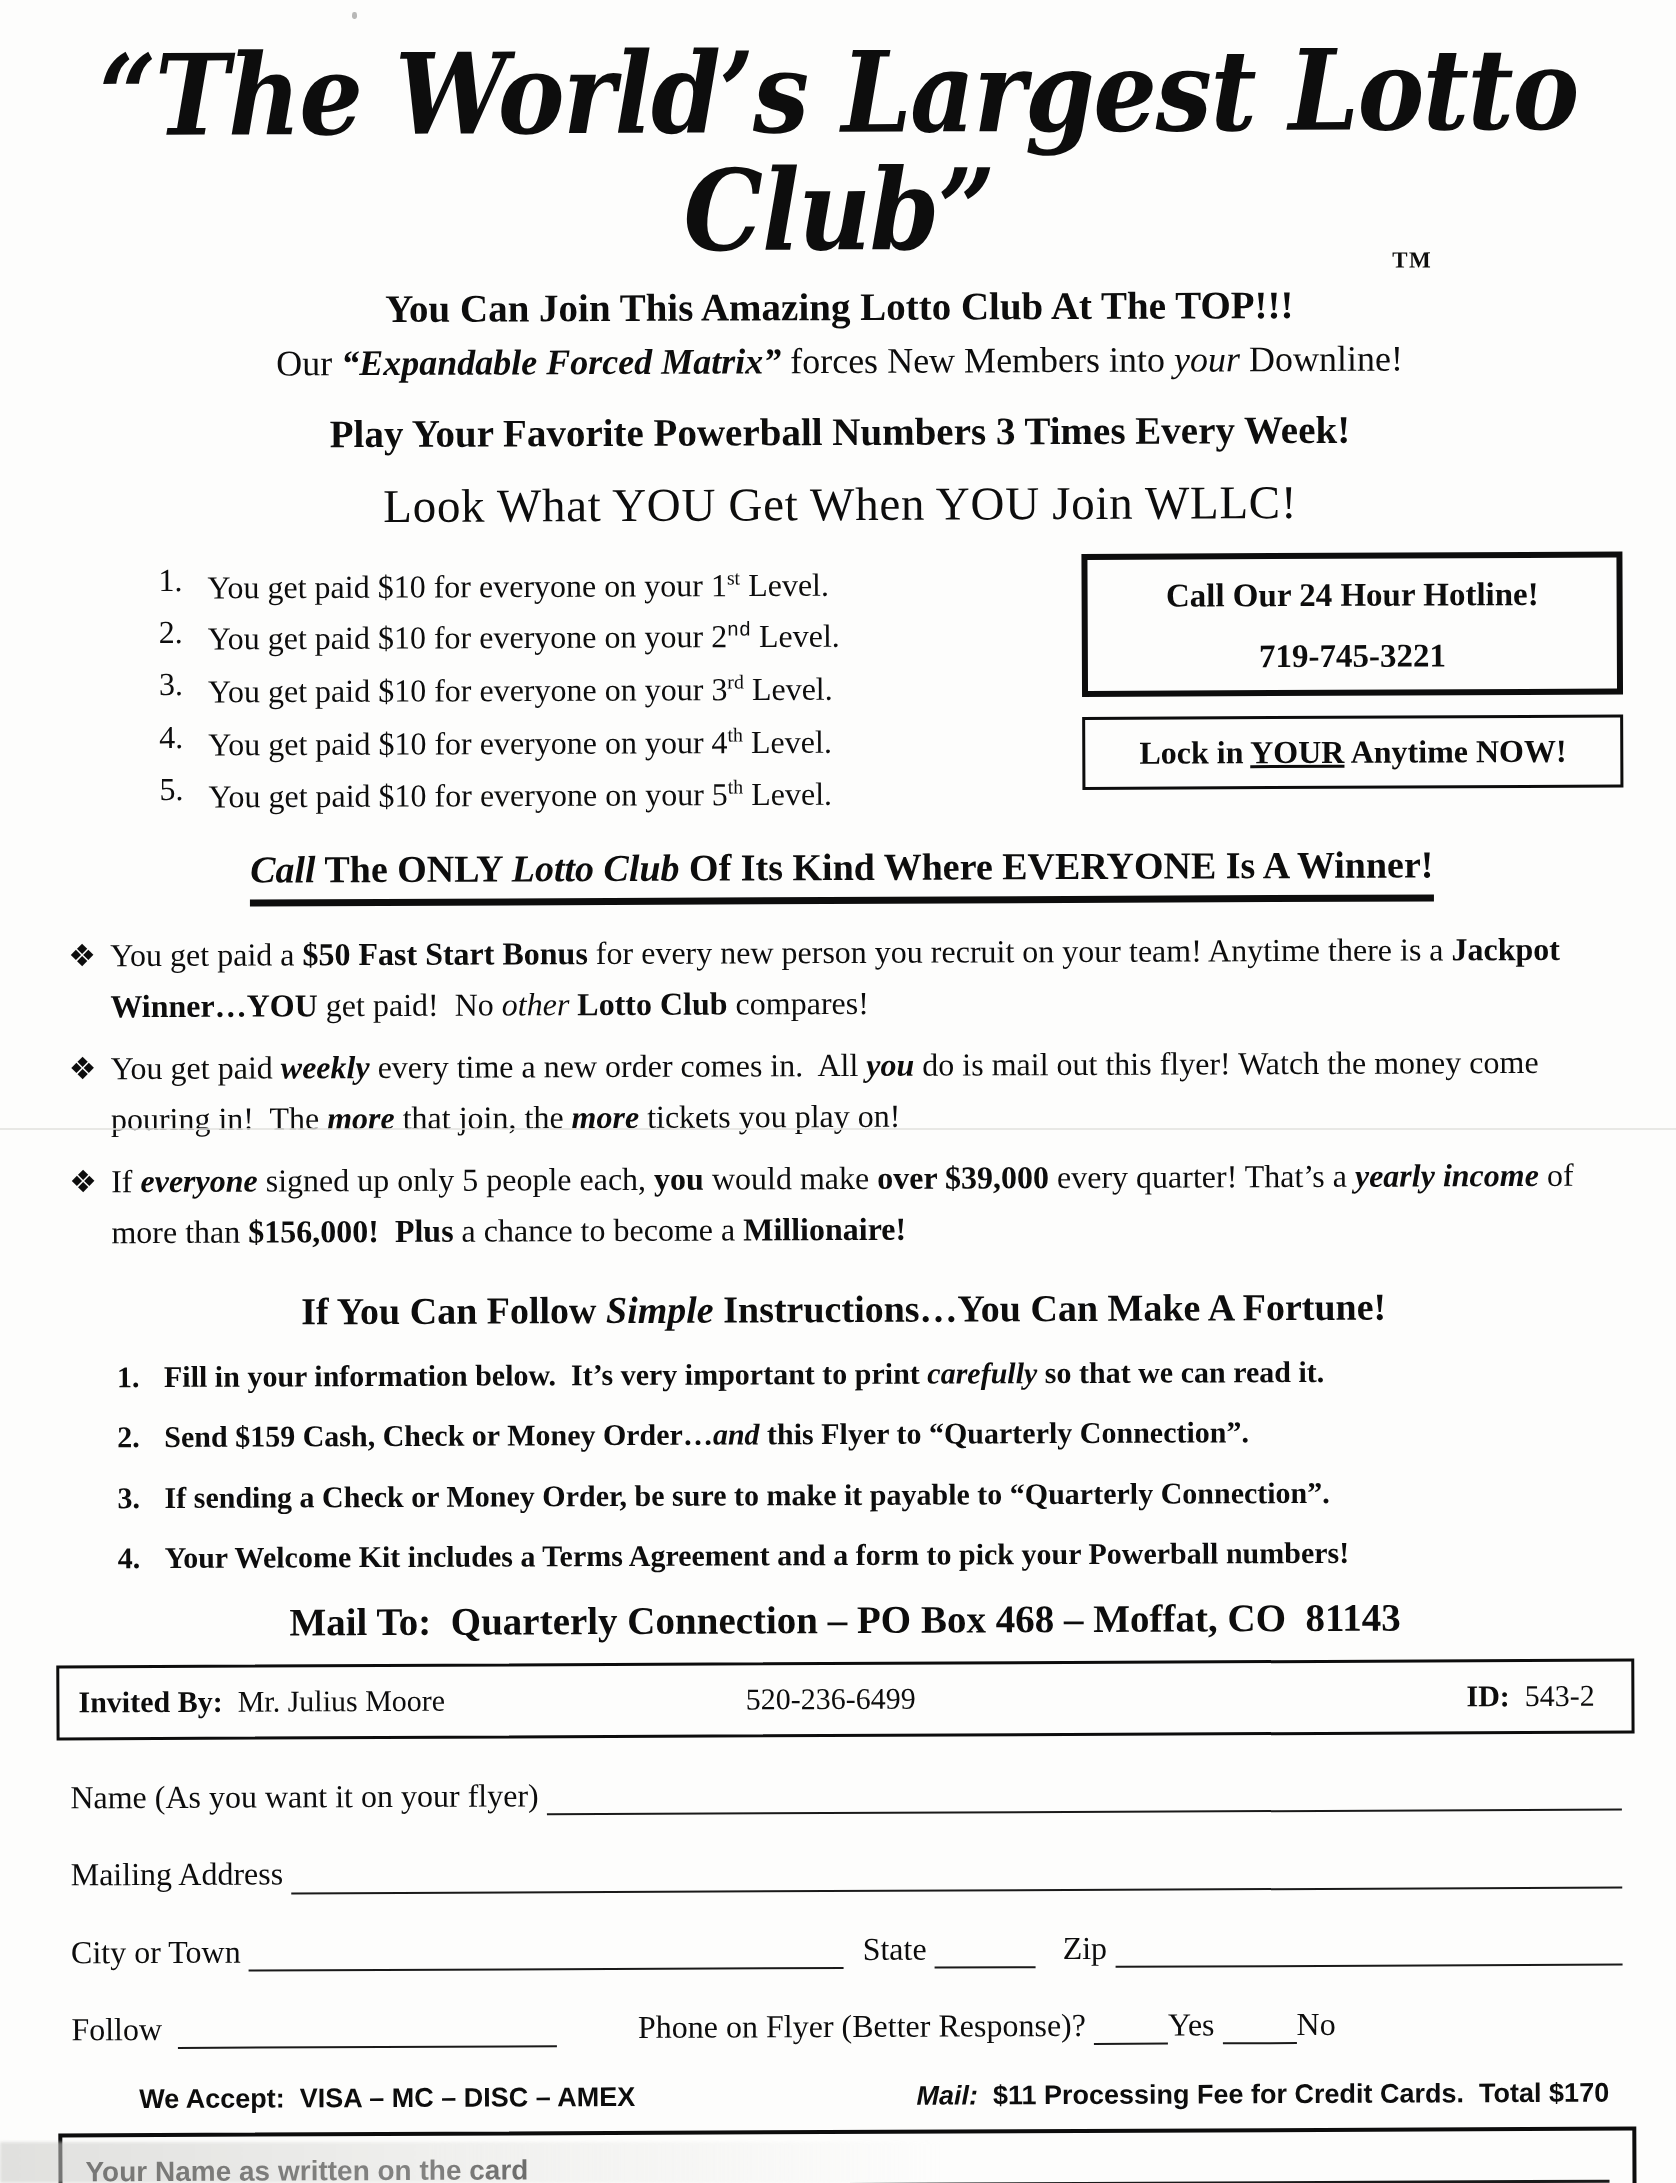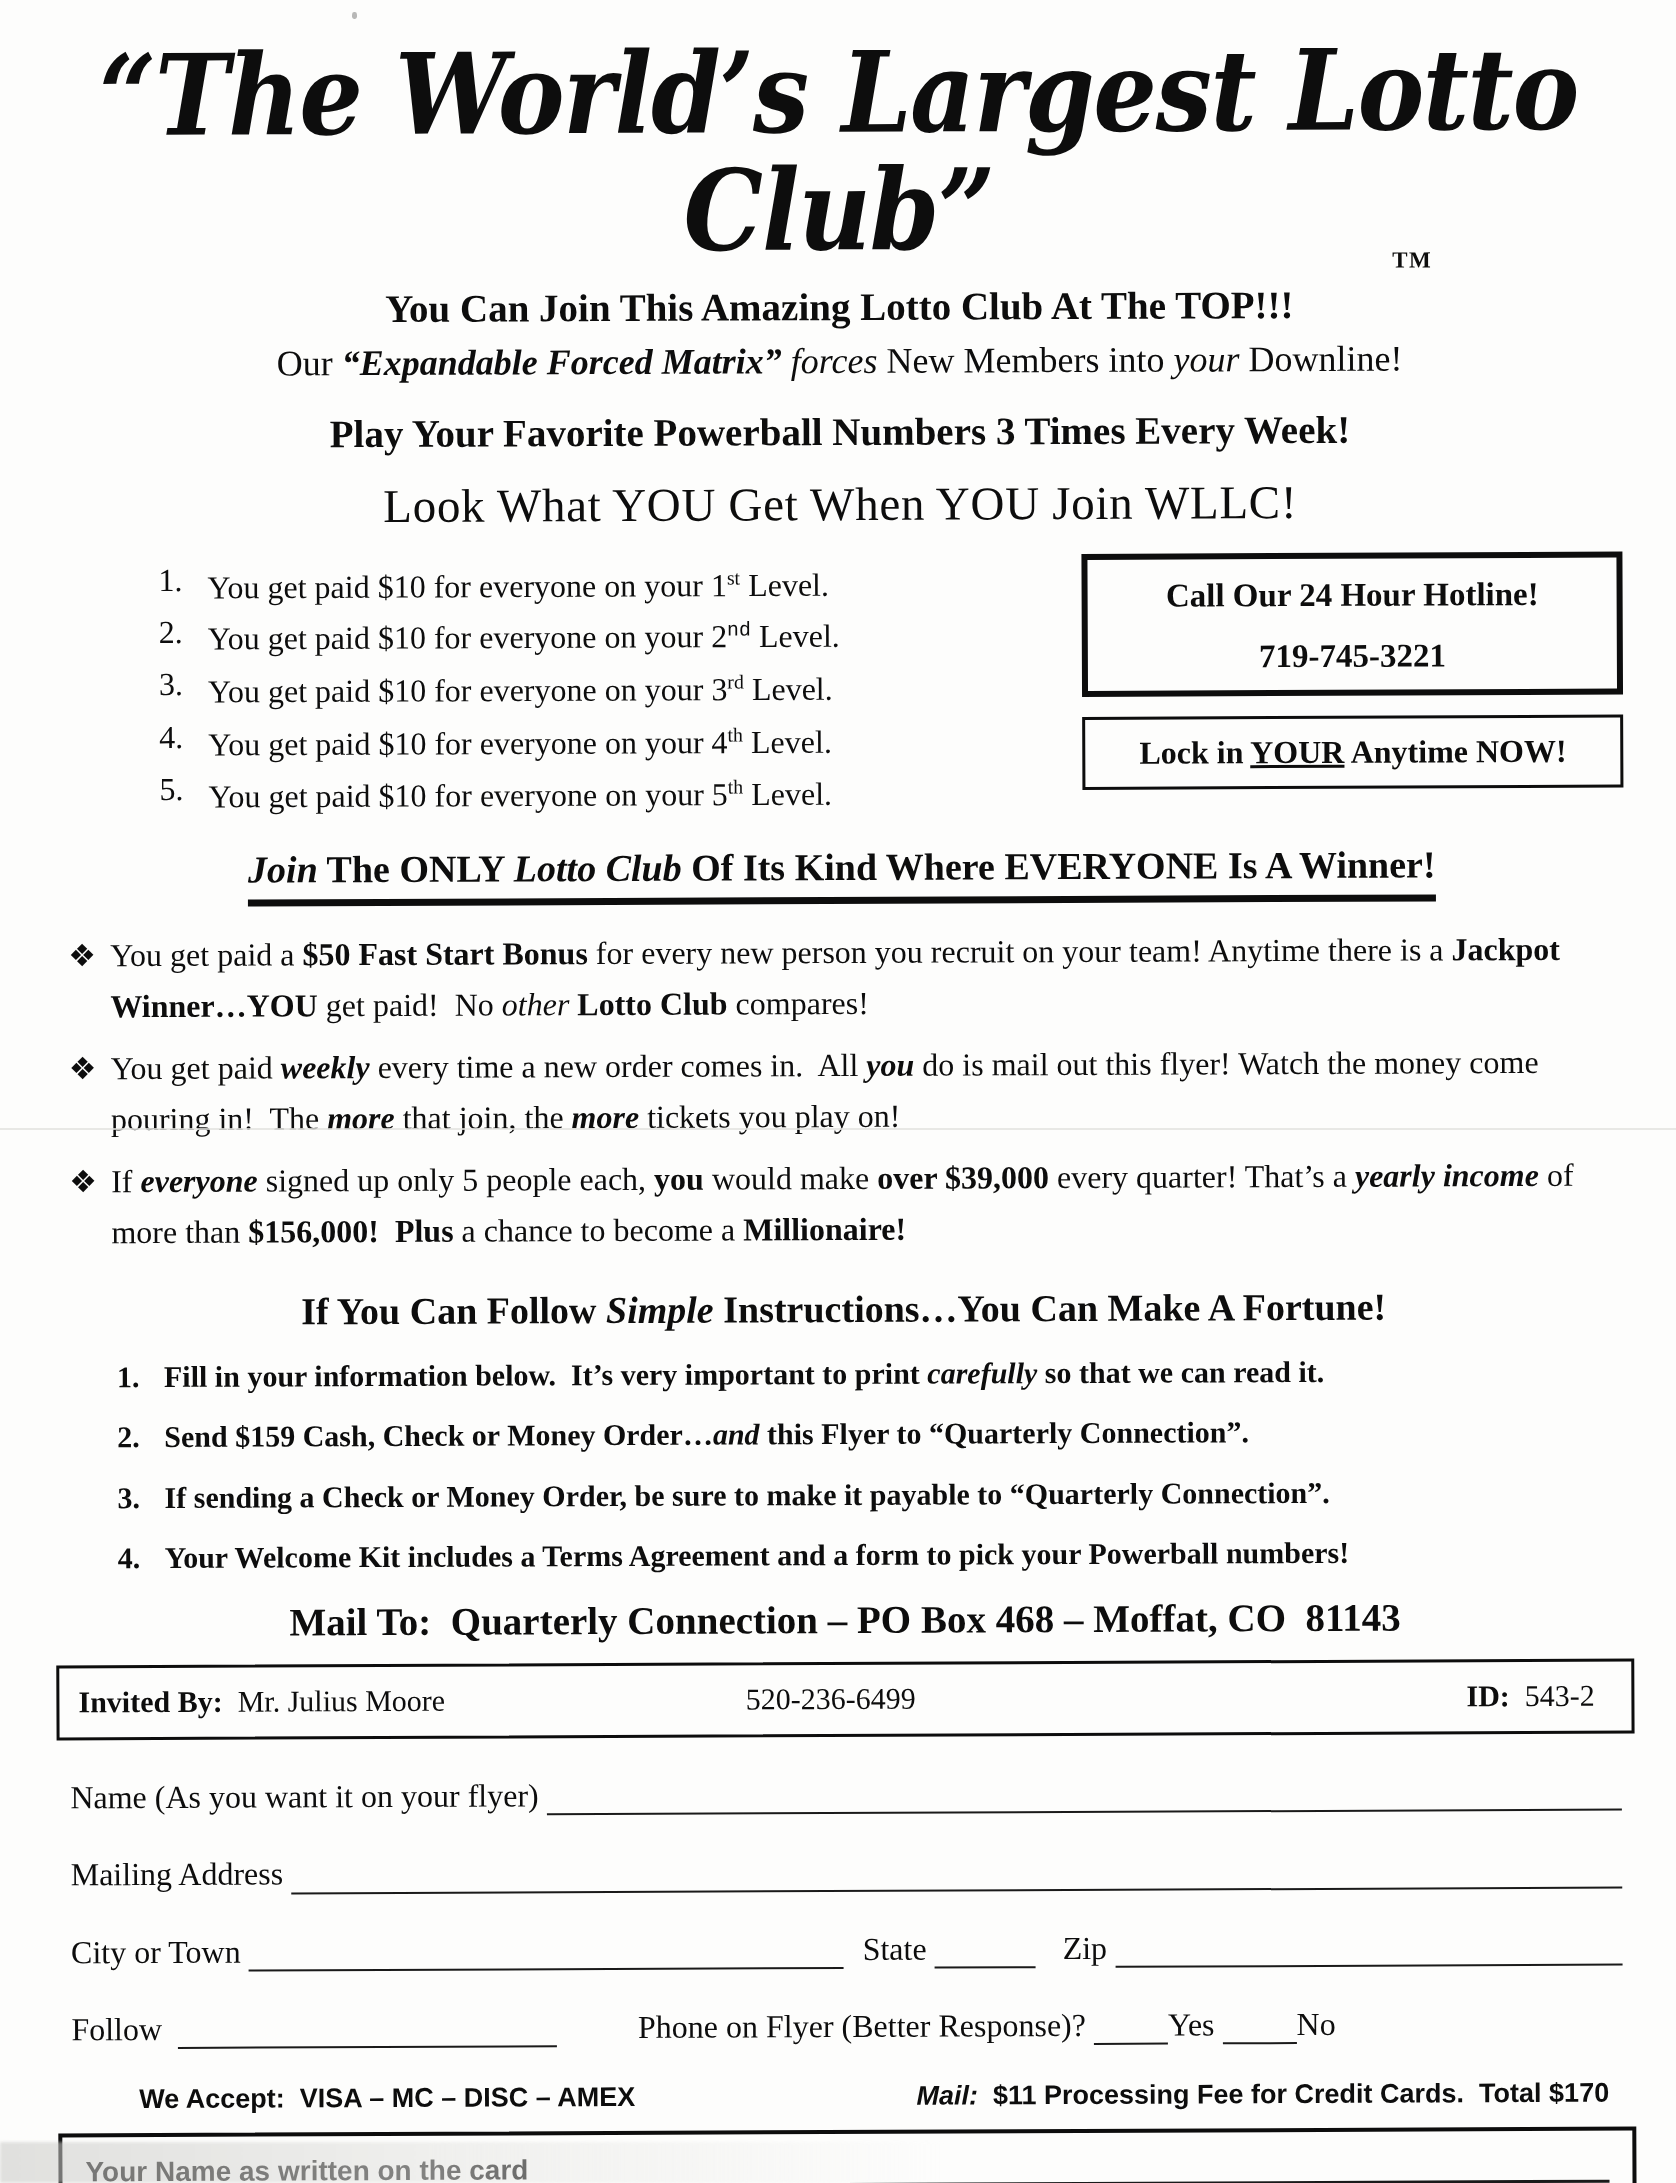--- a/index.html
+++ b/index.html
@@ -110,21 +110,21 @@
 <div class="sheet">
   <div class="top-speck"></div>
   <div class="content">
 
     <div class="title-wrap">
       <span class="title txt">“The World’s Largest Lotto Club”</span>
       <span class="tm txt">TM</span>
     </div>
 
     <div class="sub1 txt">You Can Join This Amazing Lotto Club At The TOP!!!</div>
-    <div class="sub2 runs"><span>Our </span><span style="font-weight: bold; font-style: italic;">“Expandable Forced Matrix”</span><span> </span><span style="font-style: italic; margin-top: 20px;">forces</span><span> New Members into </span><span style="font-style: italic;">your</span><span> Downline!</span></div>
+    <div class="sub2 runs"><span>Our </span><span style="font-weight: bold; font-style: italic;">“Expandable Forced Matrix”</span><span> </span><span style=" margin-top: 20px;">forces</span><span> New Members into </span><span style="font-style: italic;">your</span><span> Downline!</span></div>
     <div class="sub3 txt">Play Your Favorite Powerball Numbers 3 Times Every Week!</div>
     <div class="sub4 txt">Look What YOU Get When YOU Join WLLC!</div>
 
     <div class="cols">
       <div class="benefits">
         <div class="benefit-row">
           <span class="benefit-num txt">1.</span>
           <span class="runs"><span>You get paid $10 for everyone on your 1</span><span style="vertical-align: super; font-size: 0.62em;">st</span><span> Level.</span></span>
         </div>
         <div class="benefit-row">
@@ -147,21 +147,21 @@
       <div class="boxcol">
         <div class="hotline-box">
           <div class="txt">Call Our 24 Hour Hotline!</div>
           <div class="l2 txt">719-745-3221</div>
         </div>
         <div class="lock-box runs"><span>Lock in </span><span style="text-decoration: underline;">YOUR</span><span> Anytime NOW!</span></div>
       </div>
     </div>
 
     <div class="winner">
-      <span class="inner runs"><span style="font-style: italic;">Join</span><span> The ONLY </span><span style="font-style: italic;">Lotto Club</span><span> Of Its Kind Where EVERYONE Is A Winner!</span></span>
+      <span class="inner runs"><span style="font-style: italic;">Call</span><span> The ONLY </span><span style="font-style: italic;">Lotto Club</span><span> Of Its Kind Where EVERYONE Is A Winner!</span></span>
     </div>
 
     <div class="bullets">
       <div class="bullet">
         <span class="mark txt">❖</span>
         <span class="btxt runs"><span>You get paid a </span><span style="font-weight: bold;">$50 Fast Start Bonus</span><span> for every new person you recruit on your team! Anytime there is a </span><span style="font-weight: bold;">Jackpot Winner…YOU</span><span> get paid!  No </span><span style="font-style: italic;">other</span><span> </span><span style="font-weight: bold;">Lotto Club</span><span> compares!</span></span>
       </div>
       <div class="bullet">
         <span class="mark txt">❖</span>
         <span class="btxt runs"><span>You get paid </span><span style="font-weight: bold; font-style: italic;">weekly</span><span> every time a new order comes in.  All </span><span style="font-weight: bold; font-style: italic;">you</span><span> do is mail out this flyer! Watch the money come pouring in!  The </span><span style="font-weight: bold; font-style: italic;">more</span><span> that join, the </span><span style="font-weight: bold; font-style: italic;">more</span><span> tickets you play on!</span></span>

